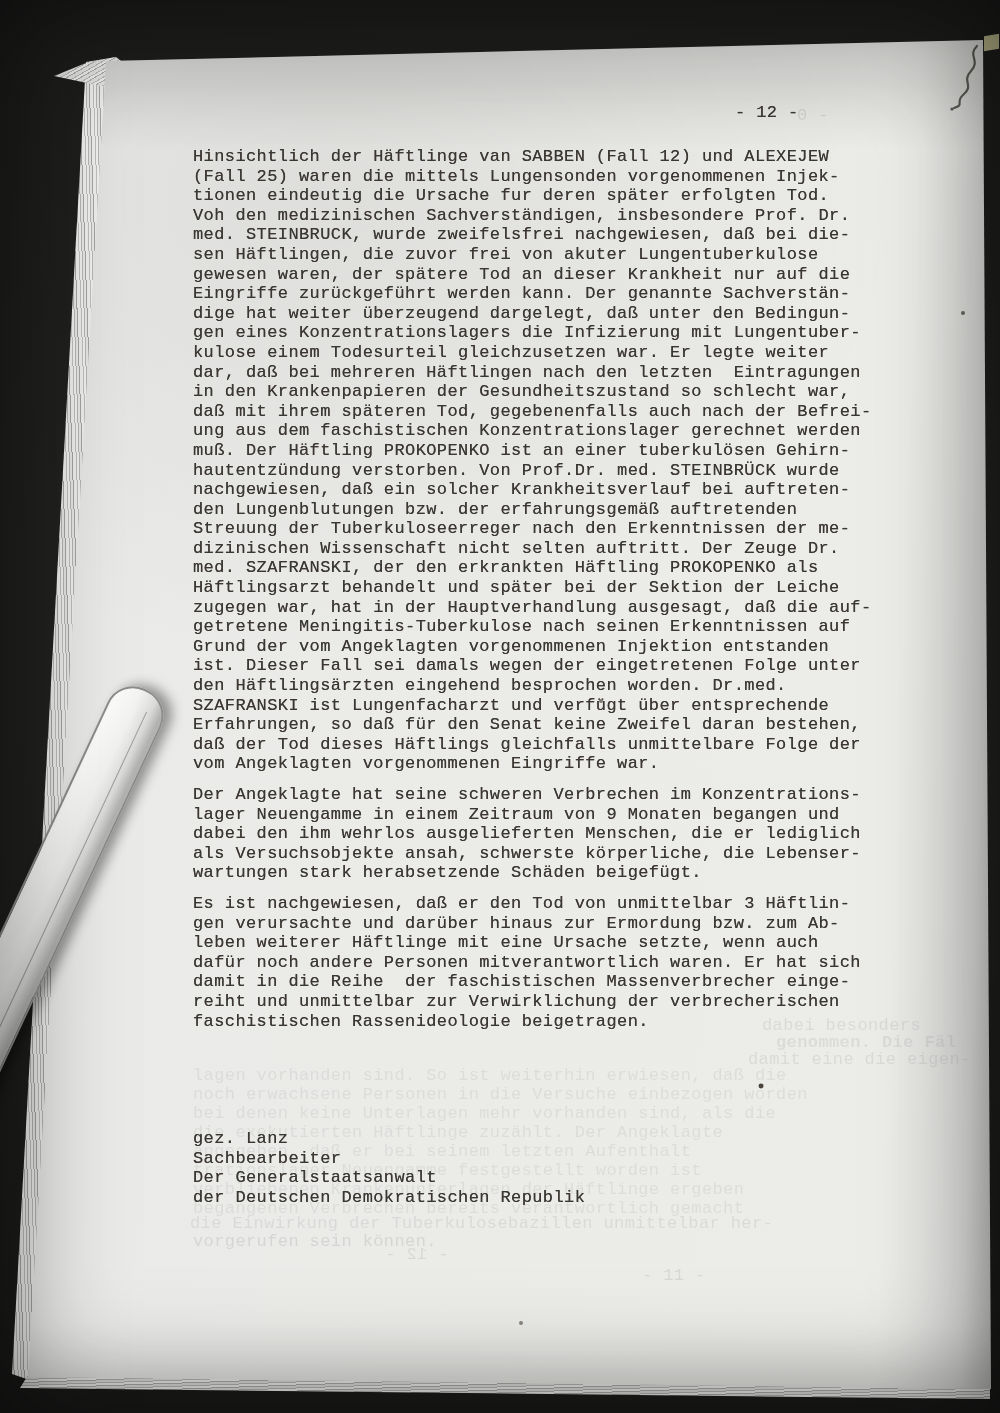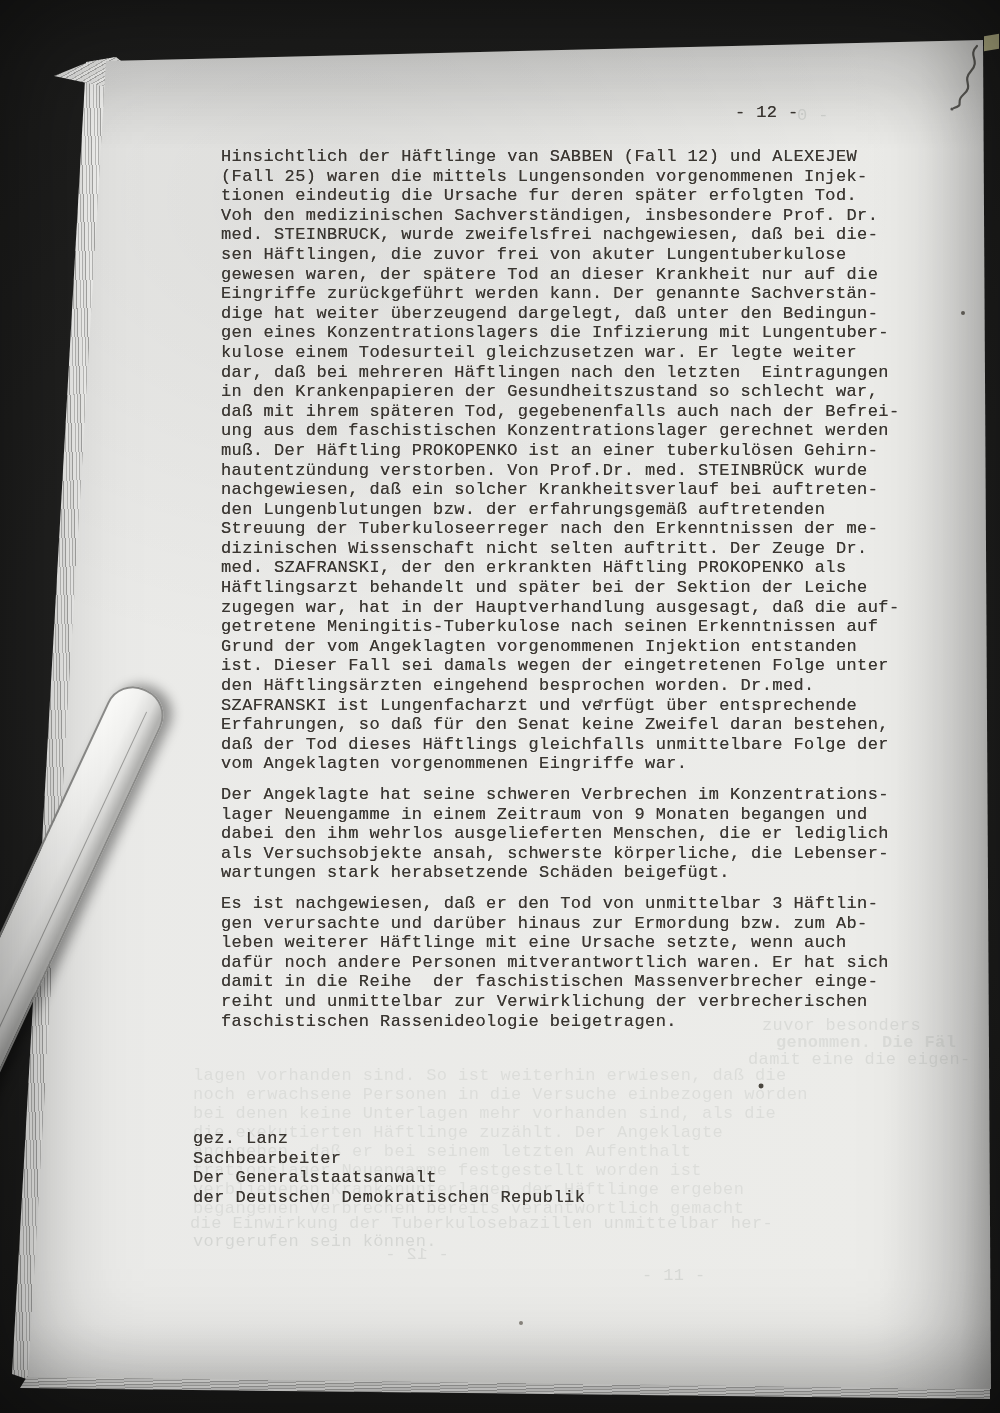--- a/index.html
+++ b/index.html
@@ -34,21 +34,21 @@
     background:
       radial-gradient(950px 750px at 32% 14%, rgba(0,0,0,.055), transparent 62%),
       linear-gradient(180deg, rgba(0,0,0,.07) 0 85px, rgba(0,0,0,0) 150px),
       linear-gradient(0deg, rgba(0,0,0,.05) 0 40px, rgba(0,0,0,0) 90px);
   }
 
   
   .ink{color:#3a3631;text-shadow:0 0 .5px rgba(58,54,49,.75);}
   .mono{font-size:17px;line-height:19.6px;letter-spacing:.4px;white-space:pre;}
   .page-number{position:absolute;left:735px;top:103px;}
-  .text-block{position:absolute;left:193px;top:147px;margin-left:28px;}
+  .text-block{position:absolute;left:193px;top:147px;}
   .para + .para{margin-top:11px;}
   .cert{position:absolute;left:193px;top:1071px;}
   .sig{position:absolute;left:193px;top:1129px;}
 
   
   .ghost{position:absolute;color:#b2b6b2;font-size:17px;line-height:19.6px;letter-spacing:.4px;white-space:pre;filter:blur(.45px);pointer-events:none;}
   .mirror{transform:scaleX(-1);}
   .ghost-block{line-height:19px;}
 
   
@@ -70,21 +70,21 @@
 
   <div class="stack-band"></div>
   <div class="stack-corner"></div>
   <div class="bottom-band"></div>
   <div class="yellow-sliver"></div>
 
   <div class="paper"></div>
   <div class="paper-shade"></div>
 
   <div class="ghost" style="left:797px;top:106px;opacity:.45;">0 -</div>
-  <div class="ghost" style="left:762px;top:1016px;opacity:.30;">zuvor besonders</div>
+  <div class="ghost" style="left:762px;top:1016px;opacity:.30;">dabei besonders</div>
   <div class="ghost" style="left:776px;top:1033px;opacity:.28;font-weight:bold;">genommen. Die Fäl</div>
   <div class="ghost" style="left:748px;top:1050px;opacity:.30;">damit eine die eigen-</div>
   <div class="ghost ghost-block" style="left:193px;top:1066px;opacity:.26;">lagen vorhanden sind. So ist weiterhin erwiesen, daß die
 noch erwachsene Personen in die Versuche einbezogen worden
 bei denen keine Unterlagen mehr vorhanden sind, als die
 die exekutierten Häftlinge zuzählt. Der Angeklagte
 angegeben, daß er bei seinem letzten Aufenthalt
 trationslager Neuengamme festgestellt worden ist
 verbliebenen Krankenunterlagen der Häftlinge ergeben
 begangenen Verbrechen bereits verantwortlich gemacht</div>

